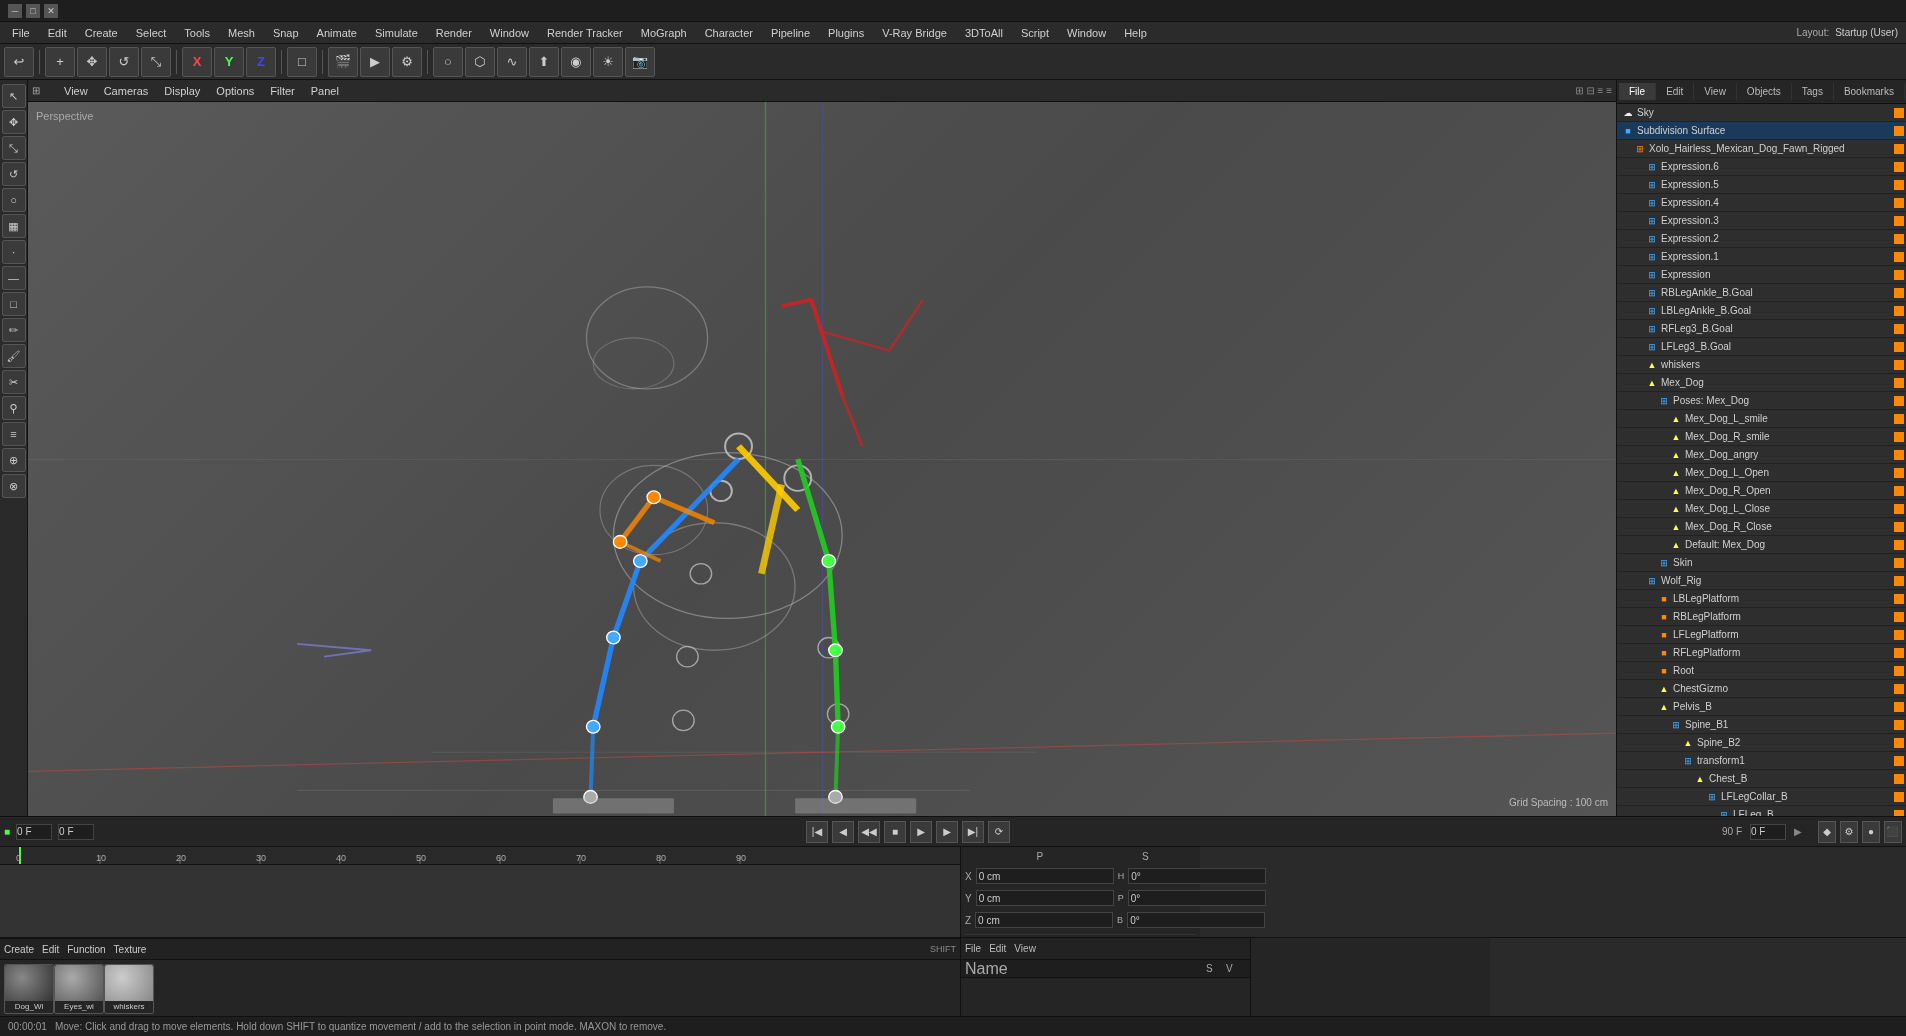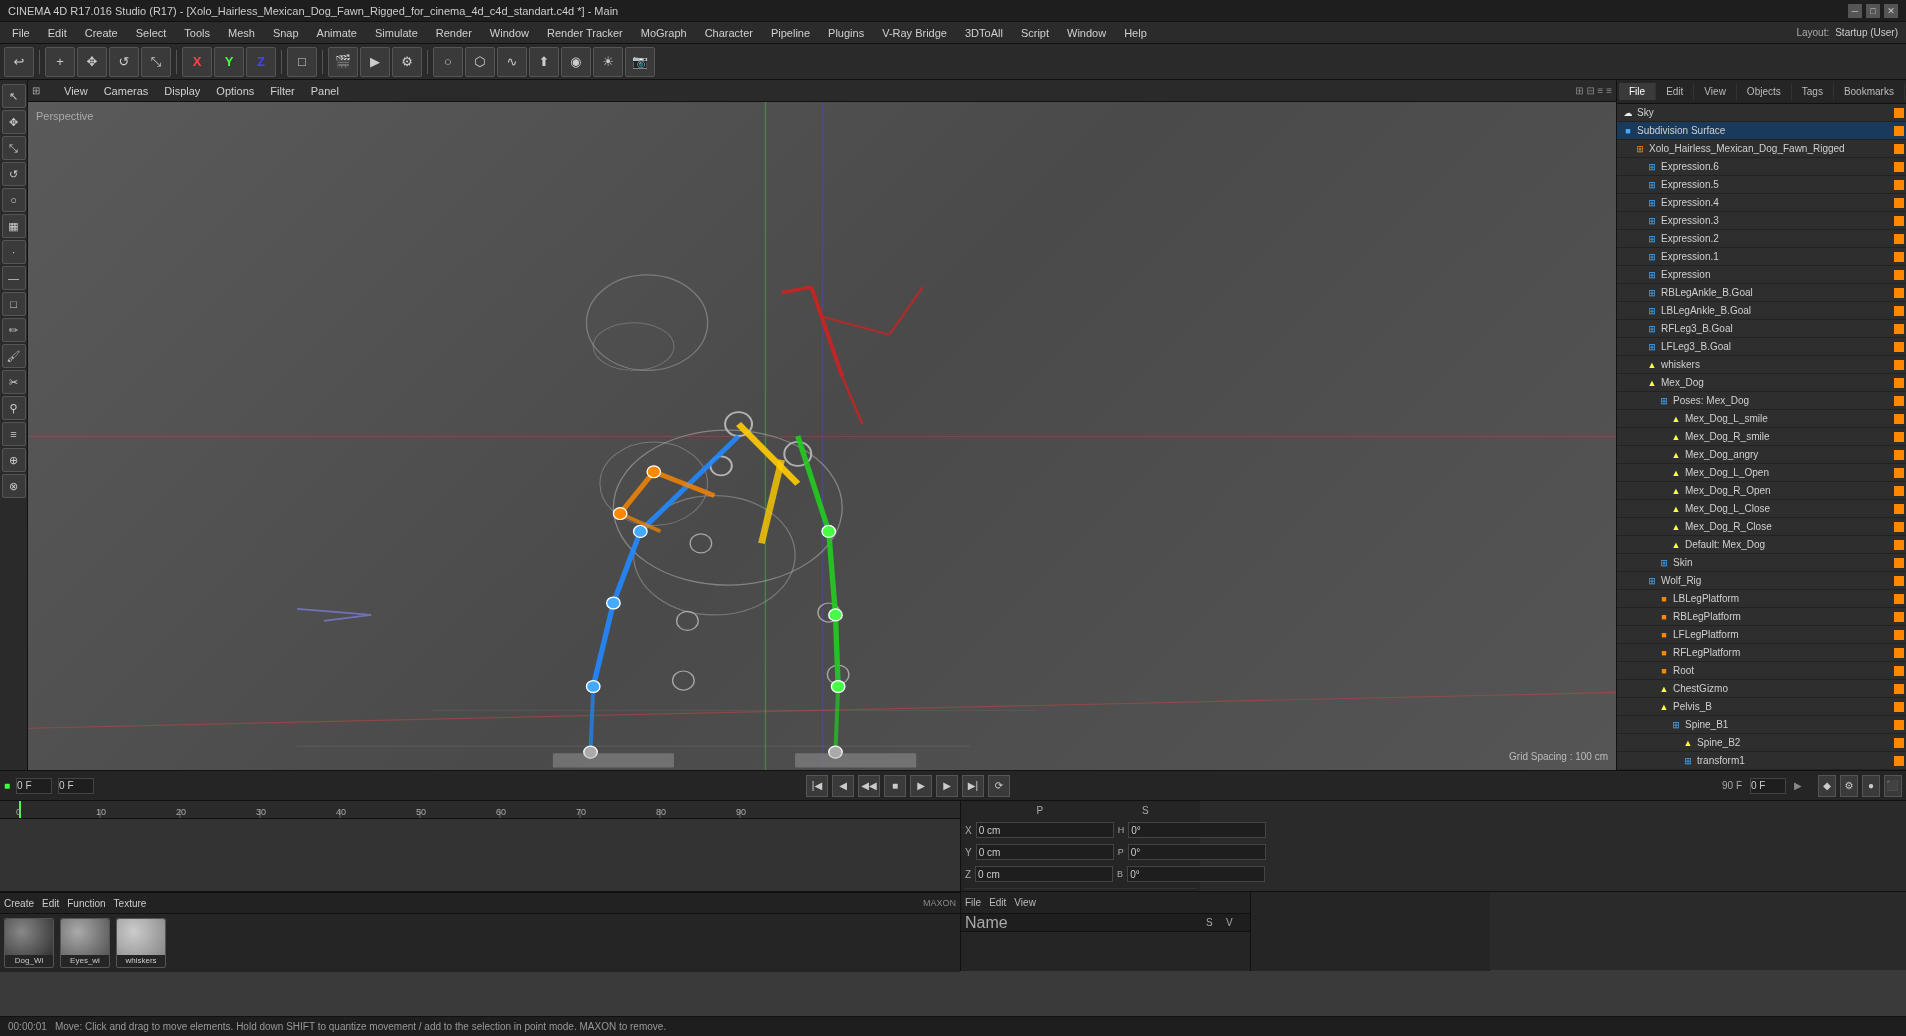--- a/index.html
+++ b/index.html
@@ -252,21 +252,20 @@
       padding: 0 4px;
       gap: 8px;
       border-bottom: 1px solid #111;
     }
     .mat-menu { font-size: 10px; color: #ccc; cursor: pointer; }
 
     #materials-row {
       display: flex;
       align-items: center;
       padding: 4px;
-      gap: 6px;
       flex: 1;
     }
 
     .material-swatch {
       width: 50px; height: 50px;
       border: 1px solid #555;
       border-radius: 2px;
       display: flex;
       flex-direction: column;
       align-items: center;
@@ -291,21 +290,20 @@
     
     #status-bar {
       height: 20px;
       background: #1e1e1e;
       display: flex;
       align-items: center;
       padding: 0 8px;
       font-size: 10px;
       color: #999;
       border-top: 1px solid #111;
-      margin-top: 46px;
     }
 
     
     .transport-btn {
       width: 22px; height: 22px;
       background: #3a3a3a;
       border: 1px solid #555;
       color: #ccc;
       cursor: pointer;
       display: flex; align-items: center; justify-content: center;
@@ -381,21 +379,20 @@
     .axis-v { position: absolute; left: 50%; top: 0; bottom: 0; width: 1px; background: rgba(80,80,200,0.4); }
     .axis-h { position: absolute; top: 50%; left: 0; right: 0; height: 1px; background: rgba(200,80,80,0.3); }
 
   </style>
 </head>
 <body>
 
 <div id="app">
 
   <div id="title-bar">
-    <span class="title-text">CINEMA 4D R17.016 Studio (R17) - [Xolo_Hairless_Mexican_Dog_Fawn_Rigged_for_cinema_4d_c4d_standart.c4d *] - Main</span>
     <div class="win-controls">
       <button class="win-btn">─</button>
       <button class="win-btn">□</button>
       <button class="win-btn">✕</button>
     </div>
   </div>
 
   <div id="menu-bar">
     <span class="menu-item">File</span>
     <span class="menu-item">Edit</span>
@@ -959,21 +956,21 @@
 
     <div style="display:flex;height:80px;border-top:1px solid #111;">
 
       <div id="materials-panel" style="width:960px;flex-shrink:0;">
         <div id="materials-toolbar">
           <span class="mat-menu">Create</span>
           <span class="mat-menu">Edit</span>
           <span class="mat-menu">Function</span>
           <span class="mat-menu">Texture</span>
           <span style="flex:1"></span>
-          <span style="font-size:9px;color:#888;">MAXON</span>
+          <span style="font-size:9px;color:#888;">SHIFT</span>
         </div>
         <div id="materials-row">
           <div class="material-swatch">
             <div class="swatch-preview" style="background: radial-gradient(circle at 35% 35%, #888, #333);"></div>
             <span class="swatch-label">Dog_Wi</span>
           </div>
           <div class="material-swatch">
             <div class="swatch-preview" style="background: radial-gradient(circle at 35% 35%, #aaa, #555);"></div>
             <span class="swatch-label">Eyes_wi</span>
           </div>

